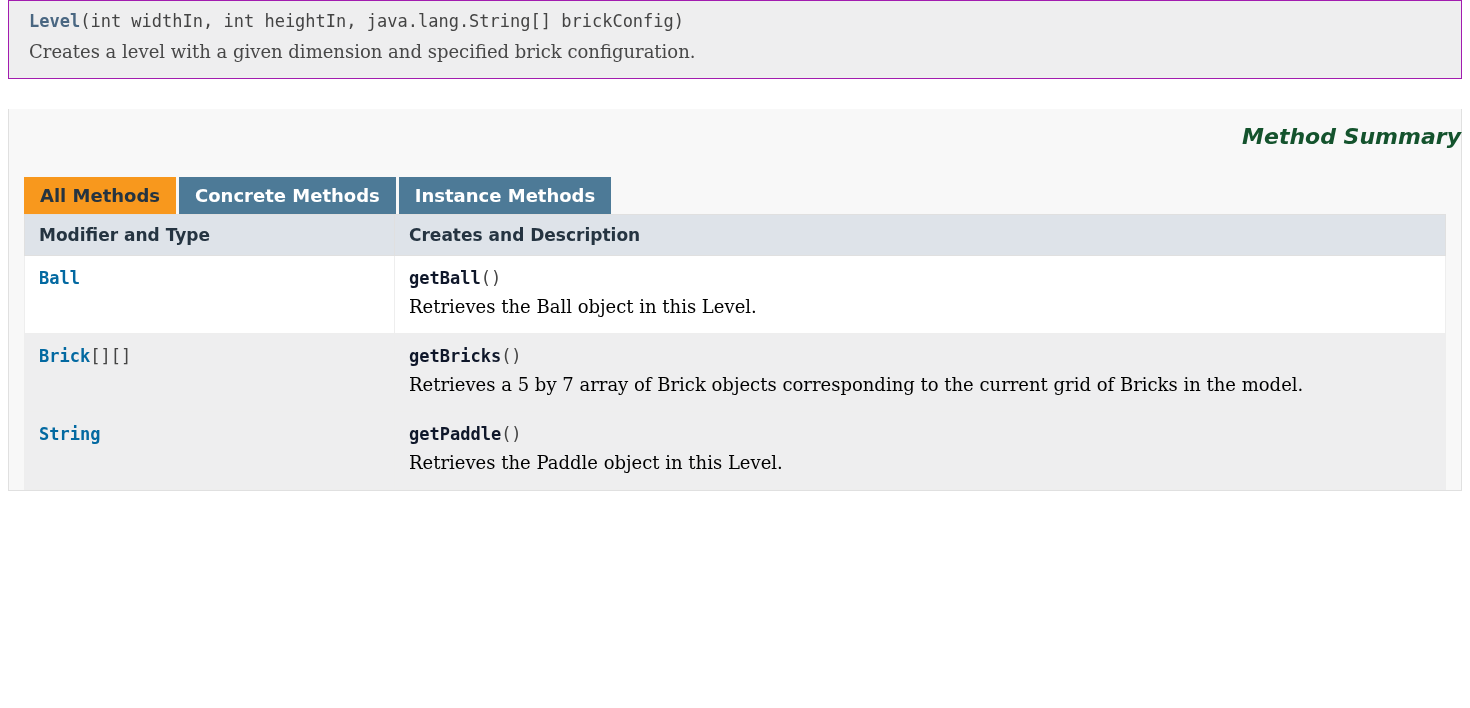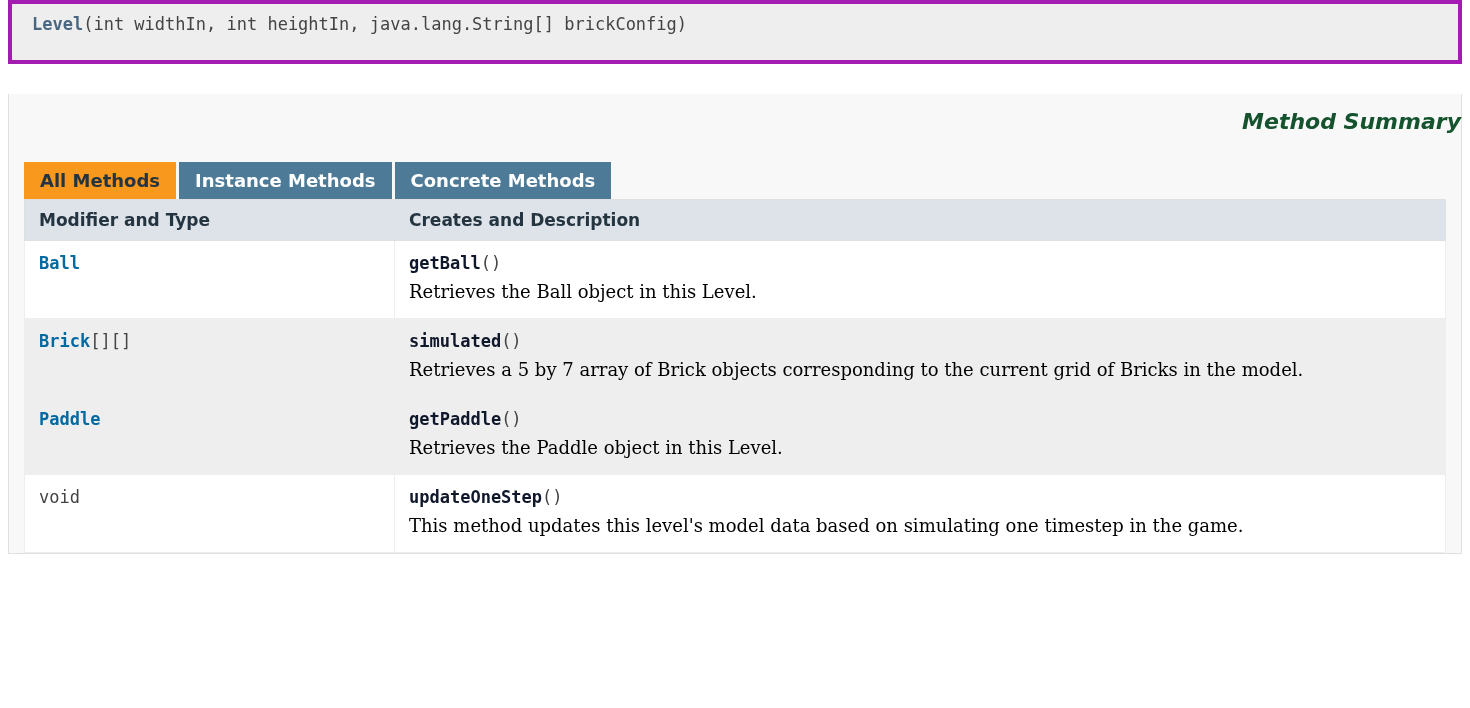--- a/index.html
+++ b/index.html
@@ -13,21 +13,21 @@
       color: #333333;
       font-size: 14px;
     }
     .container {
       width: 1470px;
       padding: 0 8px;
     }
     .constructor-block {
       background: #eeeeef;
       padding: 10px 20px 16px 20px;
-      border: 4px solid #a21caf;
+      border: 1px solid #a21caf;
       margin-bottom: 30px;
     }
     .constructor-sig {
       font-family: 'DejaVu Sans Mono', Consolas, 'Courier New', monospace;
       font-size: 17px;
       color: #444444;
       margin-bottom: 10px;
     }
     .constructor-sig .name-link {
       color: #4A6782;
@@ -130,64 +130,58 @@
   </style>
 </head>
 <body>
 
 <div class="container">
 
   <div class="constructor-block">
     <div class="constructor-sig">
       <span class="name-link">Level</span><span>(int widthIn, int heightIn, java.lang.String[] brickConfig)</span>
     </div>
+    <div class="constructor-desc">Creates a level with a given dimension and specified brick configuration.</div>
   </div>
 
   <div class="method-section">
     <h3 class="section-title">Method Summary</h3>
 
     <div class="tabs">
       <span class="tab tab-active">All Methods</span>
+      <span class="tab tab-inactive">Concrete Methods</span>
       <span class="tab tab-inactive">Instance Methods</span>
-      <span class="tab tab-inactive">Concrete Methods</span>
     </div>
 
     <table class="method-table">
       <thead>
         <tr>
           <th>Modifier and Type</th>
           <th>Creates and Description</th>
         </tr>
       </thead>
       <tbody id="method-rows">
       <tr class="row-odd">
             <td class="col-type"><span class="type-link">Ball</span></td>
             <td class="col-desc">
               <div class="method-sig"><span class="method-link">getBall</span><span>()</span></div>
               <div class="method-desc">Retrieves the Ball object in this Level.</div>
             </td>
           </tr>
           <tr class="row-even">
             <td class="col-type"><span class="type-link">Brick</span><span>[][]</span></td>
             <td class="col-desc">
-              <div class="method-sig"><span class="method-link">simulated</span><span>()</span></div>
+              <div class="method-sig"><span class="method-link">getBricks</span><span>()</span></div>
               <div class="method-desc">Retrieves a 5 by 7 array of Brick objects corresponding to the current grid of Bricks in the model.</div>
             </td>
           </tr>
           <tr class="row-even">
-            <td class="col-type"><span class="type-link">Paddle</span></td>
+            <td class="col-type"><span class="type-link">String</span></td>
             <td class="col-desc">
               <div class="method-sig"><span class="method-link">getPaddle</span><span>()</span></div>
               <div class="method-desc">Retrieves the Paddle object in this Level.</div>
-            </td>
-          </tr>
-          <tr class="row-odd">
-            <td class="col-type"><span>void</span></td>
-            <td class="col-desc">
-              <div class="method-sig"><span class="method-link">updateOneStep</span><span>()</span></div>
-              <div class="method-desc">This method updates this level's model data based on simulating one timestep in the game.</div>
             </td>
           </tr>
         </tbody>
     </table>
   </div>
 
 </div>
 
 </body></html>

